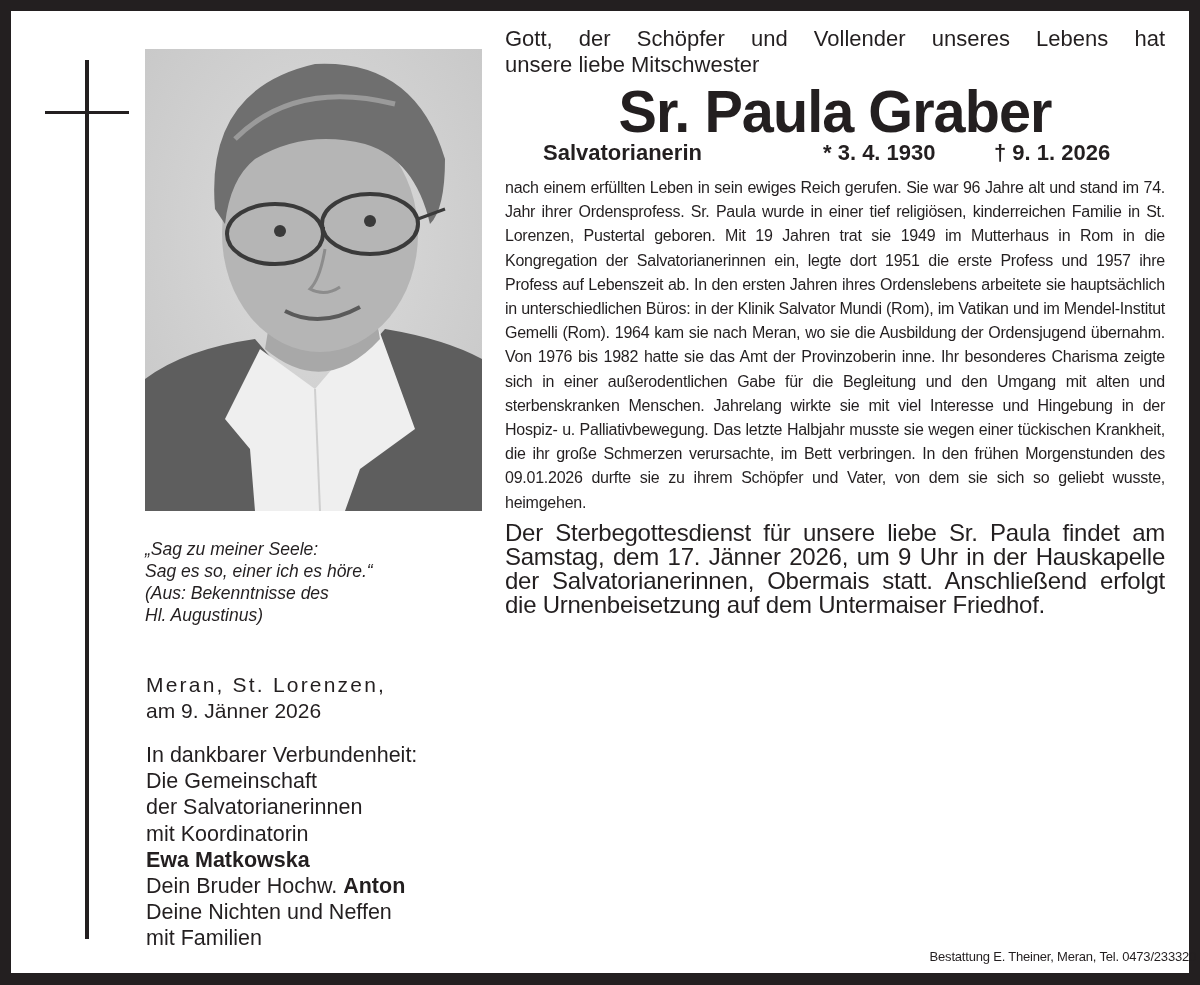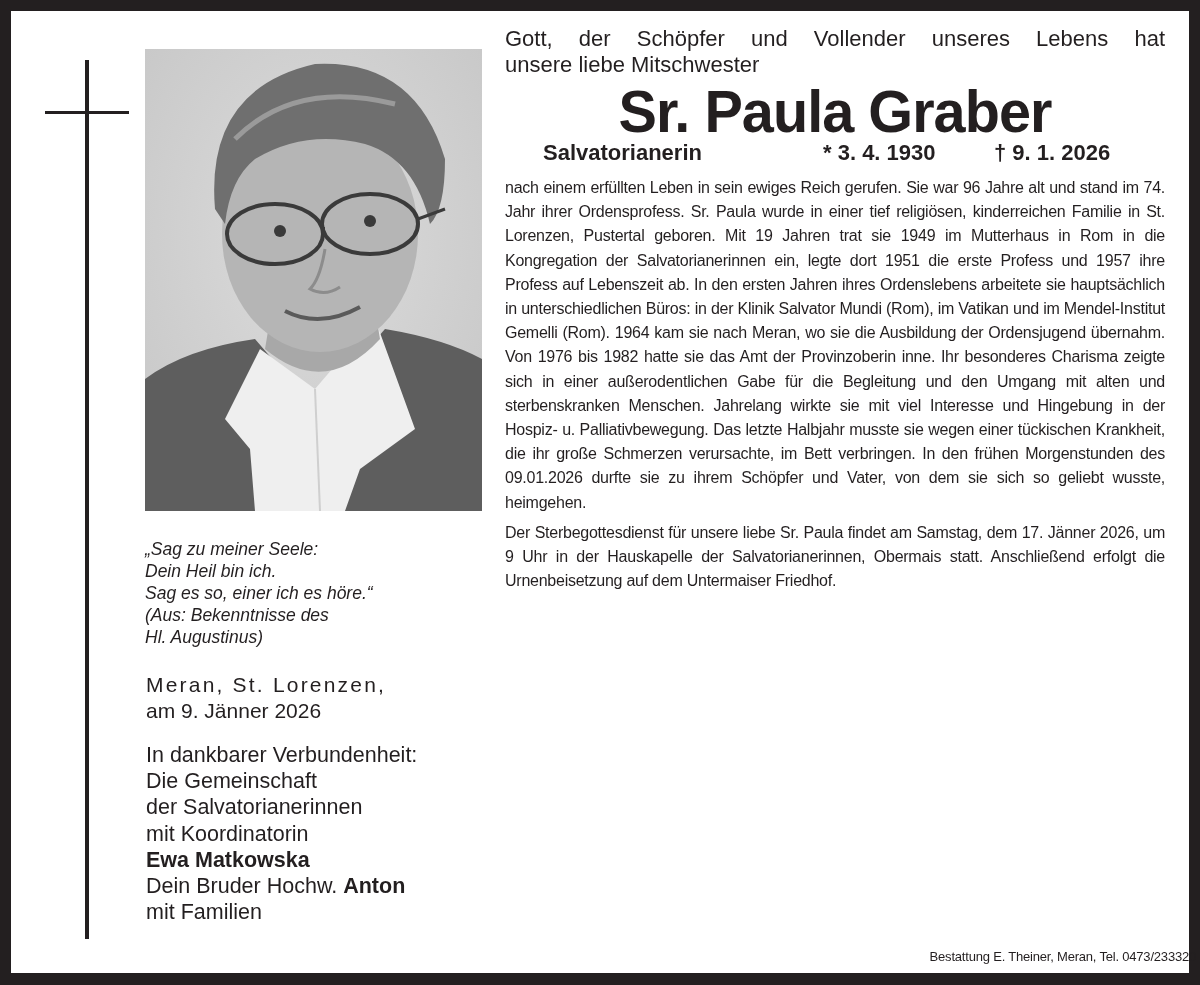--- a/index.html
+++ b/index.html
@@ -20,21 +20,21 @@
   .mourners div { white-space:nowrap; }
   .bold { font-weight:bold; }
 
   .right { position:absolute; left:505px; top:26px; width:660px; }
   .intro { font-size:22px; line-height:26px; text-align:justify; text-align-last:left; }
   .intro .l1 { display:block; text-align:justify; text-align-last:justify; }
   .name { font-weight:bold; font-size:60px; line-height:64px; text-align:center; letter-spacing:-1px; margin-top:2px; font-family:"Liberation Sans", sans-serif; transform:scaleX(0.96); }
   .subline { position:relative; height:30px; font-weight:bold; font-size:22px; margin-top:-4px; }
   .subline span { position:absolute; top:0; white-space:nowrap; }
   .bio { font-size:16px; line-height:24.2px; text-align:justify; margin-top:6px; letter-spacing:-0.25px; }
-  .funeral { font-size:16px; line-height:24.2px; text-align:justify; margin-top:6px; letter-spacing:-0.25px; }
+  .funeral { font-size:24px; line-height:24.2px; text-align:justify; margin-top:6px; letter-spacing:-0.25px; }
   .funeral p { margin:0; }
   .undertaker { position:absolute; right:4px; top:949px; font-size:13px; letter-spacing:-0.2px; white-space:nowrap; }
 </style>
 </head>
 <body>
 
 <div class="sheet">
   <div class="cross-v"></div>
   <div class="cross-h"></div>
 
@@ -67,38 +67,38 @@
       <circle cx="135" cy="182" r="6" fill="#3a3a3a"></circle>
       <circle cx="225" cy="172" r="6" fill="#3a3a3a"></circle>
 
       <path d="M180 200 Q175 230 165 240 Q180 248 195 238" stroke="#8c8c8c" stroke-width="3" fill="none"></path>
       <path d="M140 262 Q175 280 215 258" stroke="#5a5a5a" stroke-width="4" fill="none"></path>
     </svg>
   </div>
 
   <div class="quote">
     <div>„Sag zu meiner Seele:</div>
-    <div>Dein Heil bin ich.</div>
     <div>Sag es so, einer ich es höre.“</div>
     <div>(Aus: Bekenntnisse des</div>
     <div>Hl. Augustinus)</div>
   </div>
 
   <div class="place">
     <div class="l1">Meran, St. Lorenzen,</div>
     <div>am 9. Jänner 2026</div>
   </div>
 
   <div class="mourners">
     <div>In dankbarer Verbundenheit:</div>
     <div>Die Gemeinschaft</div>
     <div>der Salvatorianerinnen</div>
     <div>mit Koordinatorin</div>
     <div class="bold">Ewa Matkowska</div>
     <div><span>Dein Bruder Hochw. </span><span class="bold">Anton</span></div>
+    <div>Deine Nichten und Neffen</div>
     <div>mit Familien</div>
   </div>
 </div>
 
 <div class="right">
   <div class="intro">
     <span class="l1">Gott, der Schöpfer und Vollender unseres Lebens hat</span>
     <span>unsere liebe Mitschwester</span>
   </div>
   <div class="name">Sr. Paula Graber</div>

